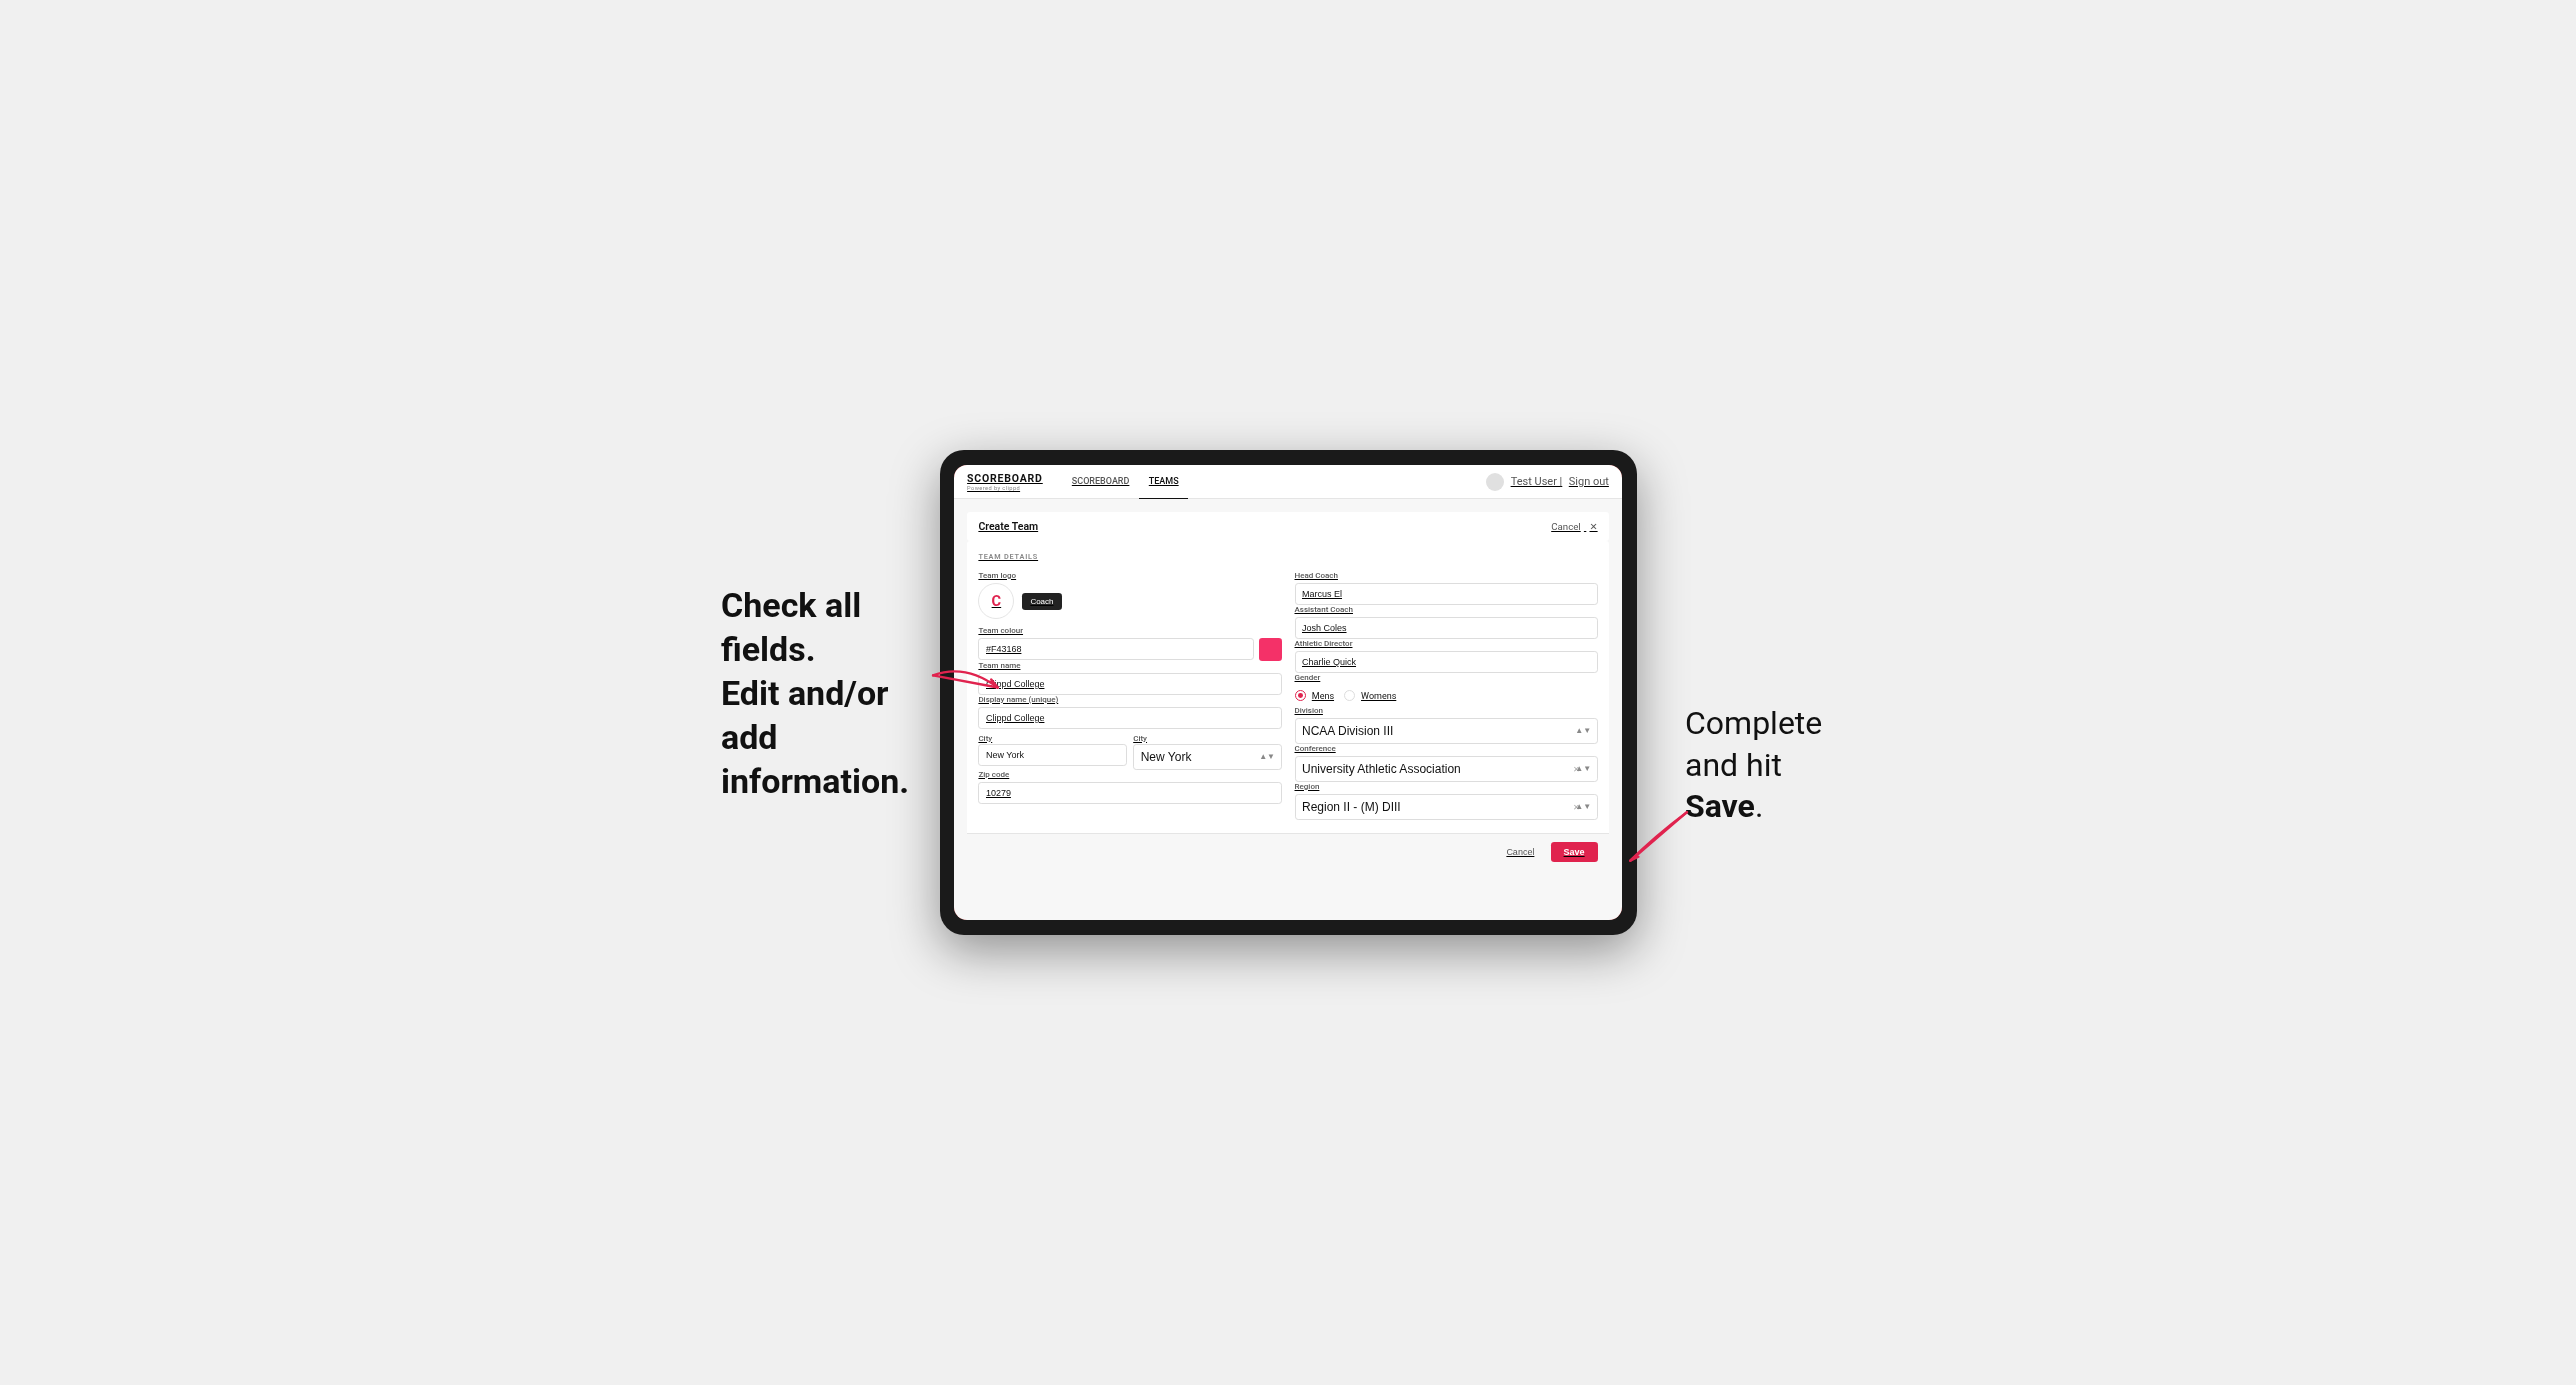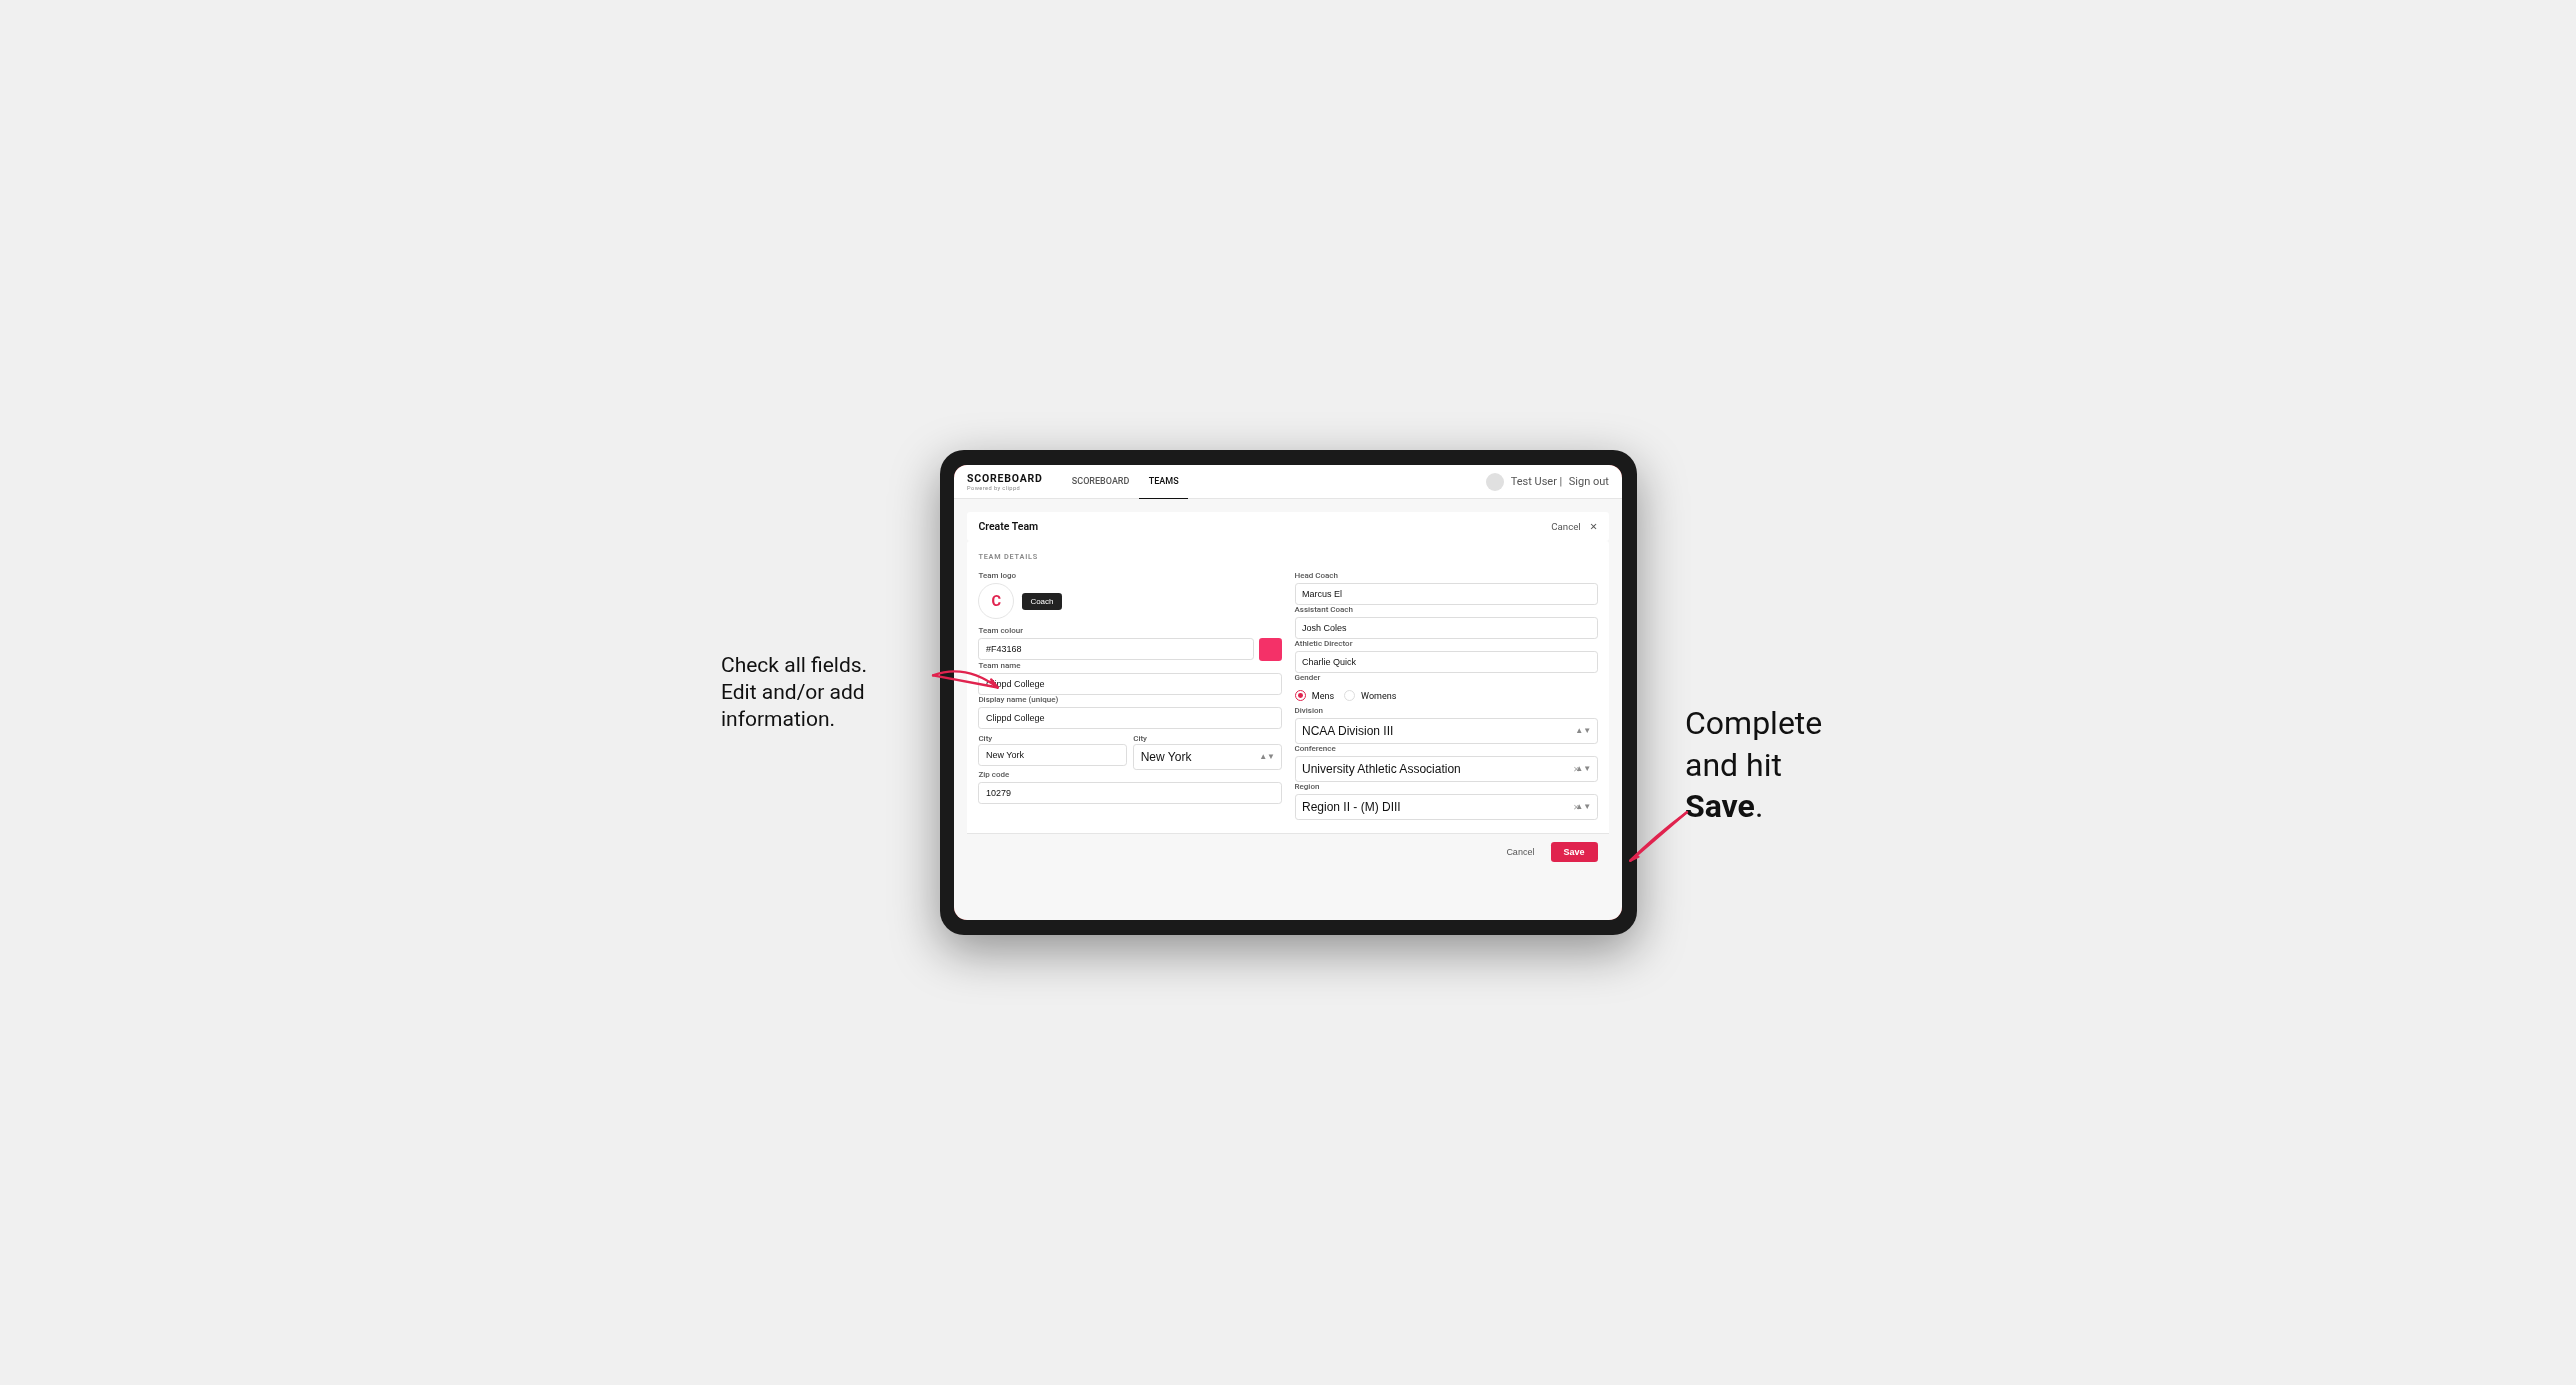--- a/index.html
+++ b/index.html
@@ -31,20 +31,21 @@
       box-shadow: 0 16px 49px rgba(0,0,0,0.4);
       width: 697px;
       flex-shrink: 0;
     }
 
     .tablet-screen {
       background: #b91c1c;
       border-radius: 13px;
       overflow: hidden;
       width: 100%;
+      text-decoration: underline;
     }
 
     
     .navbar {
       background: #fff;
       border-bottom: 0.8px solid #e5e5e5;
       padding: 0 13px;
       display: flex;
       align-items: center;
       height: 34px;
@@ -376,21 +377,21 @@
       position: absolute;
       right: 160px;
       bottom: 12%;
     }
   </style>
 </head>
 <body>
 
 <div class="page-wrapper">
 
-  <div style="position:absolute;left:0;top:50%;transform:translateY(-50%);font-size:21px;font-weight:400;line-height:1.3;color:#111;width:203px;">
+  <div style="position:absolute;left:0;top:50%;transform:translateY(-50%);font-size:34px;font-weight:700;line-height:1.3;color:#111;width:203px;">
     <span style="white-space:pre-line;">Check all fields.
 Edit and/or add
 information.</span>
   </div>
 
   <svg class="svg-arrow-left" width="105" height="57" viewBox="0 0 130 70">
     <path d="M 10 20 Q 50 5 90 35 L 80 28 M 90 35 L 82 25" stroke="#e0234e" stroke-width="3" fill="none" stroke-linecap="round"></path>
     <line x1="10" y1="20" x2="90" y2="35" stroke="#e0234e" stroke-width="3" stroke-linecap="round"></line>
   </svg>
 

